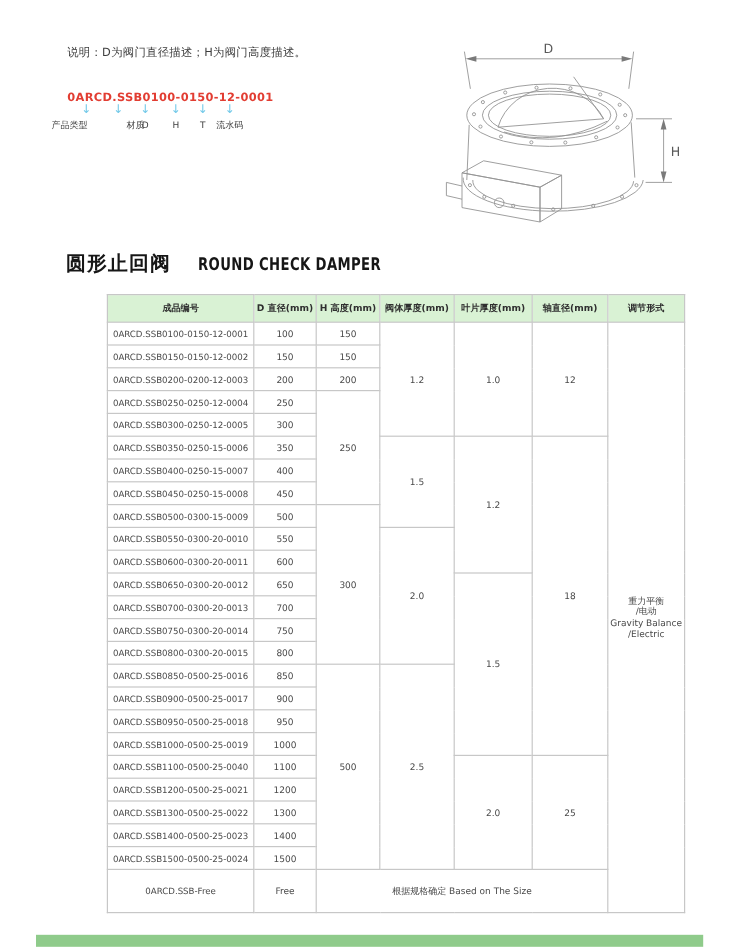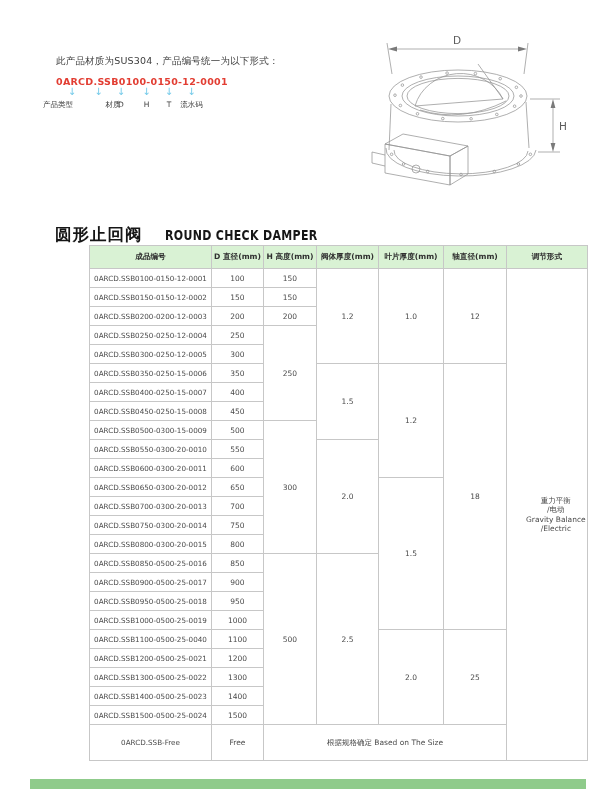--- a/index.html
+++ b/index.html
@@ -23,50 +23,50 @@
     position:absolute;top:100px;transform:translateX(-50%);
     font-size:7.5px;color:#3d3d3d;white-space:nowrap;
   }
   
   .drawing{position:absolute;left:360px;top:22px;width:240px;height:190px;}
   .drawing path,.drawing line,.drawing ellipse,.drawing circle{fill:none;stroke:#949494;stroke-width:.75;}
   .drawing .dim{stroke:#7a7a7a;stroke-width:.6;}
   .drawing .arrowhead{fill:#7a7a7a;stroke:none;}
   .drawing text{fill:#5a5a5a;font-size:10.5px;font-family:"DejaVu Sans","Liberation Sans",sans-serif;}
   
-  .title-row{position:absolute;left:55px;top:224px;display:flex;align-items:baseline;white-space:nowrap;}
+  .title-row{position:absolute;left:55px;top:209px;display:flex;align-items:baseline;white-space:nowrap;}
   .title-zh{font-size:16.5px;font-weight:bold;color:#161616;letter-spacing:1px;}
   .title-en{
     font-size:14.5px;font-weight:bold;color:#161616;margin-left:22px;
     transform:scaleX(.76);transform-origin:left bottom;letter-spacing:.4px;
   }
   
   .spec-table{
     position:absolute;left:56px;top:245px;border-collapse:collapse;table-layout:fixed;
     font-size:7.5px;color:#4a4a4a;border:1px solid #9d9d9d;margin-left:33px;
   }
   .spec-table th,.spec-table td{
     border:1px solid #c7c7c7;text-align:center;vertical-align:middle;
     padding:0 1px;overflow:hidden;white-space:nowrap;font-weight:normal;
   }
   .spec-table thead tr{height:23px;}
   .spec-table tbody tr{height:19px;}
   .spec-table tr.free-row{height:36px;}
   .spec-table th{background:var(--header-bg);color:#2f2f2f;font-weight:bold;font-size:7.6px;}
   .spec-table td.c-code{font-size:7.2px;}
-  .adjust-lines div{line-height:9.5px;font-size:7.5px;padding-left:18px;}
+  .adjust-lines div{line-height:9.5px;font-size:7.5px;}
   
   .footer-bar{position:absolute;left:30px;top:779px;width:556px;height:10px;background:var(--footer-green);}
 </style>
 </head>
 <body>
 
 <div class="page" style="--code-red: #e23d32; --arrow-blue: #6fc8e8; --header-bg: #d9f2d4; --footer-green: #8fcb8b;">
 
-  <div class="intro-line intro-line2">此产品材质为SUS304，产品编号统一为以下形式：</div>
+  <div class="intro-line intro-line1">说明：D为阀门直径描述；H为阀门高度描述。</div>
 
   <div class="example-code">0ARCD.SSB0100-0150-12-0001</div>
 
   <span class="code-arrow" style="left:72px">↓</span>
   <span class="code-arrow" style="left:98.5px">↓</span>
   <span class="code-arrow" style="left:121px">↓</span>
   <span class="code-arrow" style="left:146.5px">↓</span>
   <span class="code-arrow" style="left:169px">↓</span>
   <span class="code-arrow" style="left:191.5px">↓</span>
 

